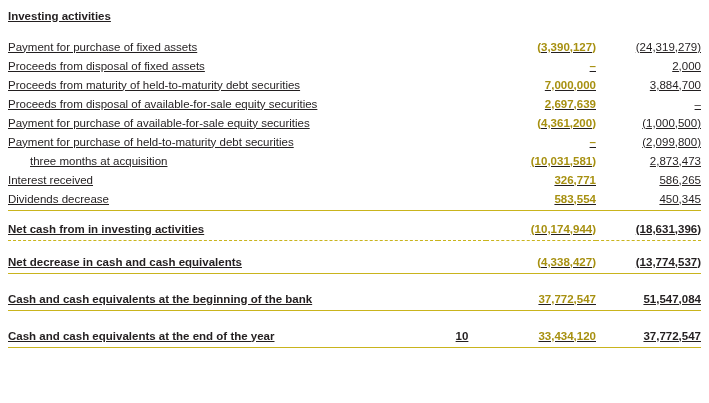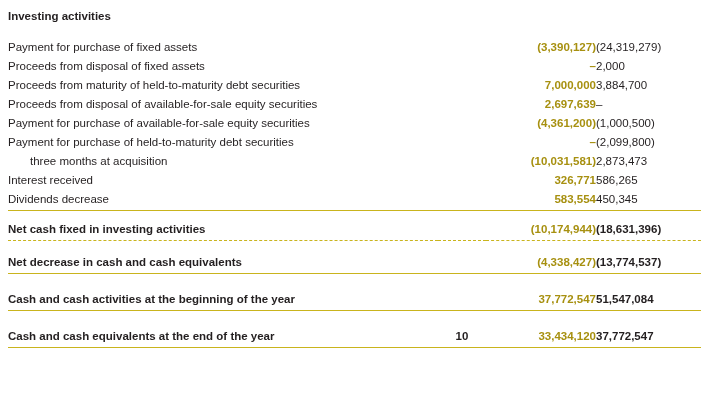--- a/index.html
+++ b/index.html
@@ -14,35 +14,36 @@
     font-size: 11.5px;
     color: #231f20;
     overflow: hidden;
   }
   .sheet {
     position: relative;
     width: 709px;
     height: 403px;
     box-sizing: border-box;
     padding: 0 8px;
+    text-decoration: underline;
   }
   table.fin {
     width: 100%;
     border-collapse: collapse;
     table-layout: fixed;
   }
   table.fin td {
     padding: 0;
     vertical-align: bottom;
     line-height: 1.0;
   }
   .c-label { width: 430px; }
   .c-note  { width: 48px;  text-align: center; padding-right: 6px; }
   .c-cur   { width: 110px; text-align: right; padding-right: 6px; }
-  .c-prev  { width: 105px; text-align: left; padding-right: 2px; }
+  .c-prev  { width: 105px; text-align: right; padding-right: 2px; }
 
   .row-h td { height: 22px; }
   .row td   { height: 19px; }
 
   .section-title {
     font-weight: bold;
     font-size: 11.5px;
     color: #231f20;
   }
   .gold { color: #a79010; font-weight: bold; margin-top: 6px; }
@@ -145,21 +146,21 @@
       </tr>
 
       <tr class="spacer-xs">
         <td></td>
           <td></td>
           <td></td>
           <td></td>
       </tr>
 
       <tr class="row rule-top">
-        <td class="bold" style="padding-top:5px;">Net cash fixed in investing activities</td>
+        <td class="bold" style="padding-top:5px;">Net cash from in investing activities</td>
         <td class="c-note bold" style="padding-top:5px;"></td>
         <td class="c-cur gold" style="padding-top:5px;">(10,174,944)</td>
         <td class="c-prev dark bold" style="padding-top:5px;">(18,631,396)</td>
       </tr>
 
       <tr class="spacer-xs rule-dash">
         <td></td>
           <td></td>
           <td></td>
           <td></td>
@@ -187,21 +188,21 @@
       </tr>
 
       <tr class="spacer-md">
         <td></td>
           <td></td>
           <td></td>
           <td></td>
       </tr>
 
       <tr class="row">
-        <td class="bold">Cash and cash activities at the beginning of the year</td>
+        <td class="bold">Cash and cash equivalents at the beginning of the bank</td>
         <td class="c-note bold"></td>
         <td class="c-cur gold">37,772,547</td>
         <td class="c-prev dark bold">51,547,084</td>
       </tr>
 
       <tr class="spacer-xs rule-solid">
         <td></td>
           <td></td>
           <td></td>
           <td></td>

